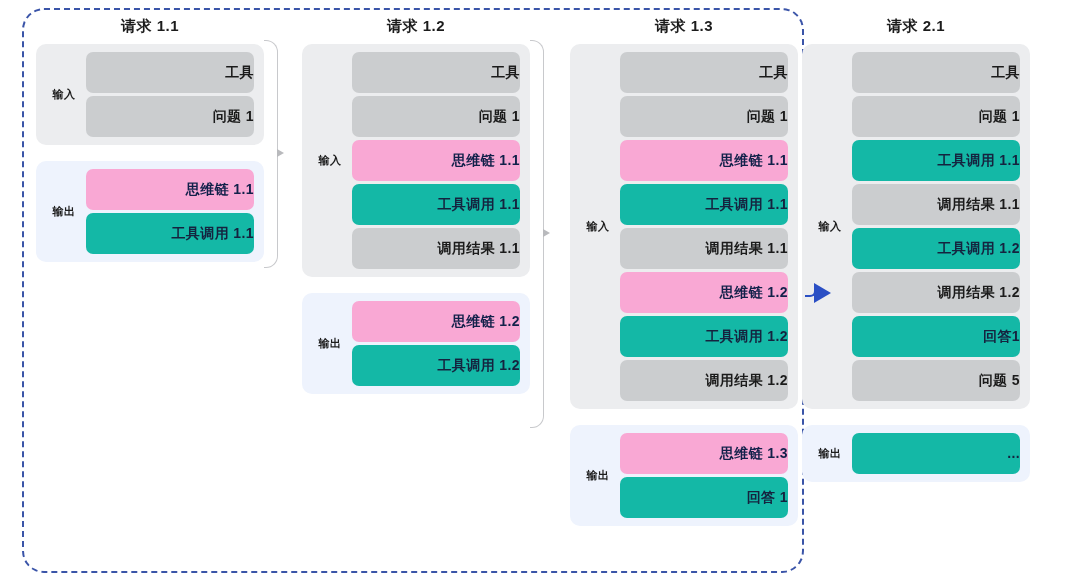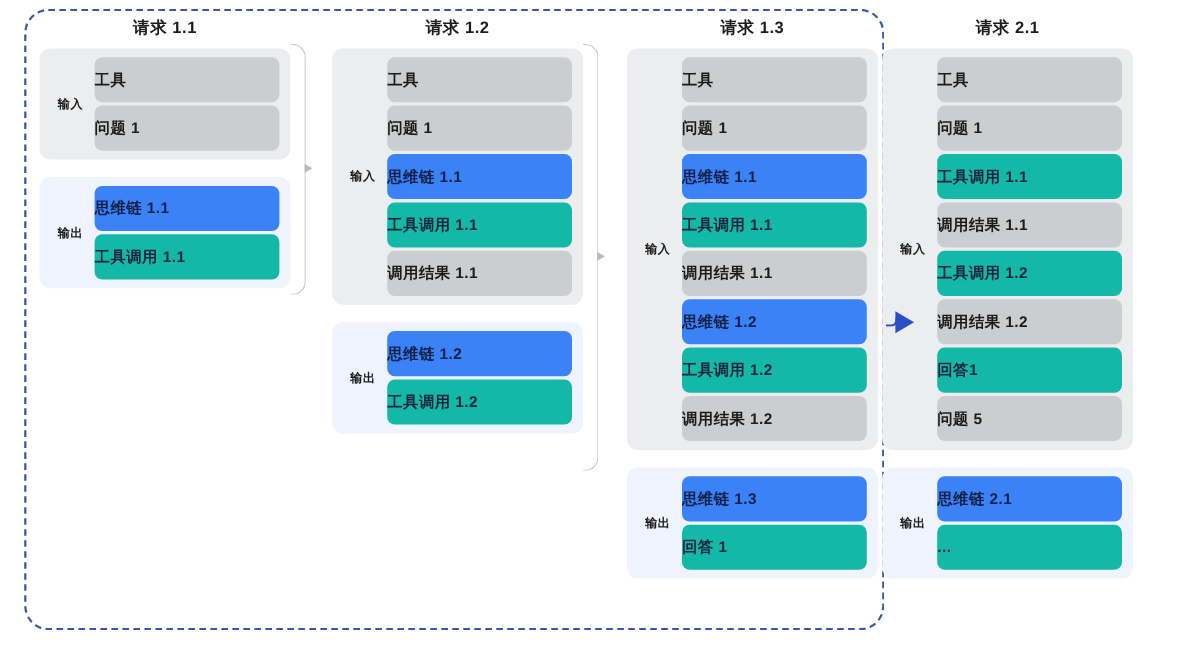--- a/index.html
+++ b/index.html
@@ -81,31 +81,31 @@
   .chips {
     flex: 1 1 auto;
     display: flex;
     flex-direction: column;
     gap: 3px;
   }
 
   .chip {
     height: 41px;
     line-height: 41px;
-    text-align: left;
+    text-align: right;
     border-radius: 7px;
     font-size: 14px;
     font-weight: bold;
     letter-spacing: .4px;
     color: #1b1b1b;
     white-space: nowrap;
     overflow: hidden;
   }
   .chip.gray       { background: #cbcdcf; }
-  .chip.blue-solid { background: #3b82f6; color: #12214a; }
+  .chip.blue-solid { background: #f9a8d4; color: #12214a; }
   .chip.blue-light { background: #14b8a6; color: #15233f; }
 
   
   .bracket {
     position: absolute;
     width: 14px;
     border: 1.5px solid #c8c9cc;
     border-left: none;
     border-radius: 0 12px 12px 0;
     box-sizing: border-box;
@@ -226,21 +226,20 @@
         <div class="chip gray">调用结果 1.1</div>
         <div class="chip blue-light">工具调用 1.2</div>
         <div class="chip gray">调用结果 1.2</div>
         <div class="chip blue-light">回答1</div>
         <div class="chip gray">问题 5</div>
       </div>
     </div>
     <div class="group output">
       <div class="group-label">输出</div>
       <div class="chips">
-        <div class="chip blue-solid">思维链 2.1</div>
         <div class="chip blue-light">...</div>
       </div>
     </div>
   </div>
 
   <div class="bracket bracket-1"></div>
   <div class="bracket-arrow bracket-arrow-1"></div>
 
   <div class="bracket bracket-2"></div>
   <div class="bracket-arrow bracket-arrow-2"></div>

